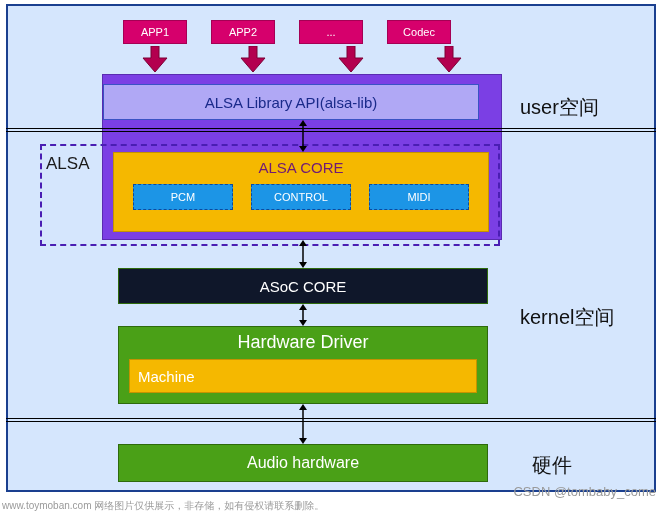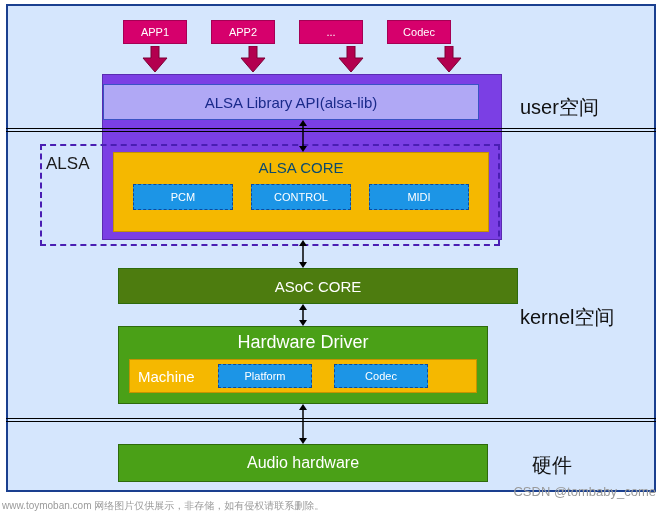--- a/index.html
+++ b/index.html
@@ -87,21 +87,21 @@
   .core-box {
     position: absolute;
     left: 105px; top: 146px;
     width: 376px; height: 80px;
     background: #f5b800;
     border: 1.5px solid #c49300;
   }
   .core-title {
     text-align: center;
     font-size: 15px;
-    color: #0c4a6e;
+    color: #701a75;
     padding-top: 6px;
   }
   .core-mods {
     display: flex;
     justify-content: space-around;
     padding: 8px 10px 0 10px;
   }
   .core-mod {
     width: 100px; height: 26px;
     background: #1c95e6;
@@ -109,22 +109,22 @@
     color: #fff;
     font-size: 11px;
     display: flex;
     align-items: center;
     justify-content: center;
   }
   
   .asoc-box {
     position: absolute;
     left: 110px; top: 262px;
-    width: 400px; height: 36px;
-    background: #4d7c0f;
+    width: 370px; height: 36px;
+    background: #0f172a;
     border: 1.5px solid #2e6a0c;
     color: #fff;
     font-size: 15px;
     display:flex; align-items:center; justify-content:center;
   }
   
   .hwdrv-box {
     position: absolute;
     left: 110px; top: 320px;
     width: 370px; height: 78px;
@@ -288,24 +288,20 @@
         <line x1="7" y1="4" x2="7" y2="18" stroke="#000" stroke-width="1.5"></line>
         <polygon points="7,0 3,6 11,6" fill="#000"></polygon>
         <polygon points="7,22 3,16 11,16" fill="#000"></polygon>
       </svg>
   </div>
 
   <div class="hwdrv-box">
     <div class="hwdrv-title">Hardware Driver</div>
     <div class="machine-bar">
       <div class="machine-label">Machine</div>
-      <div class="machine-mods">
-        <div class="machine-mod">Platform</div>
-        <div class="machine-mod">Codec</div>
-      </div>
     </div>
   </div>
 
   <div class="conn conn-hw-audio">
     <svg width="14" height="40">
         <line x1="7" y1="4" x2="7" y2="36" stroke="#000" stroke-width="1.5"></line>
         <polygon points="7,0 3,6 11,6" fill="#000"></polygon>
         <polygon points="7,40 3,34 11,34" fill="#000"></polygon>
       </svg>
   </div>

